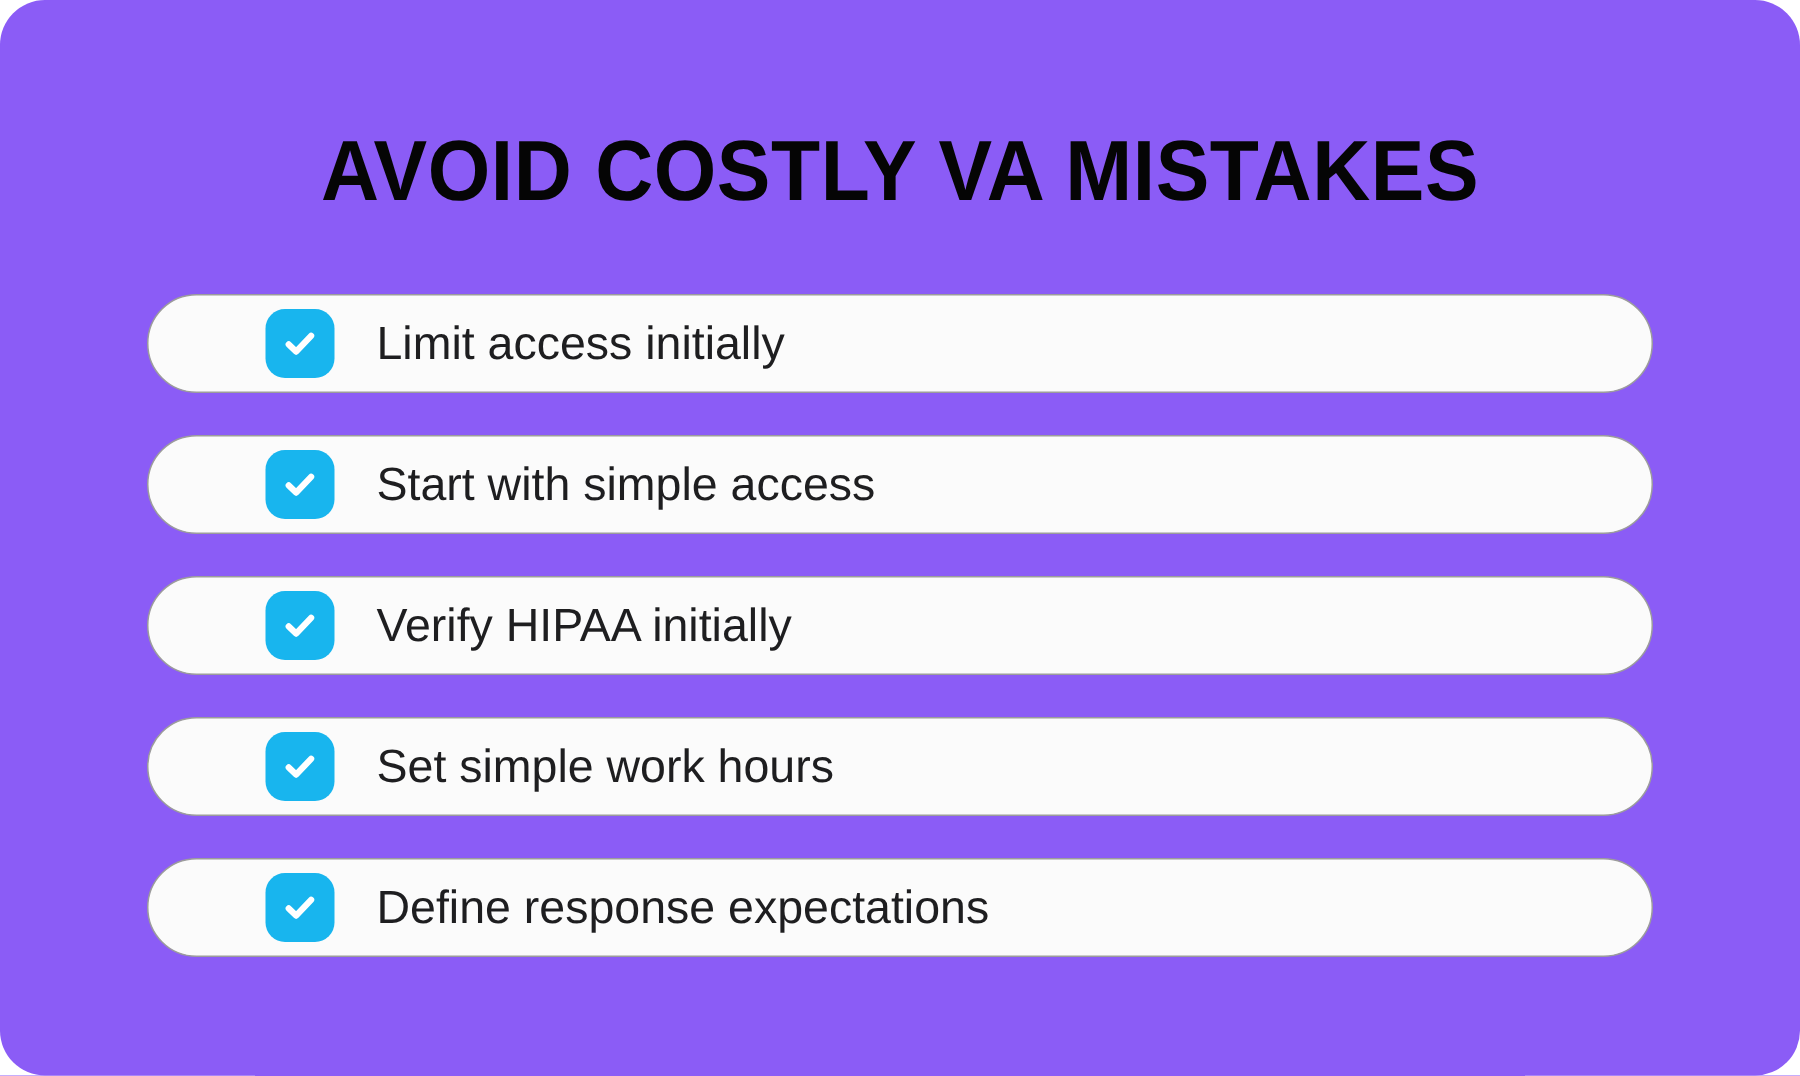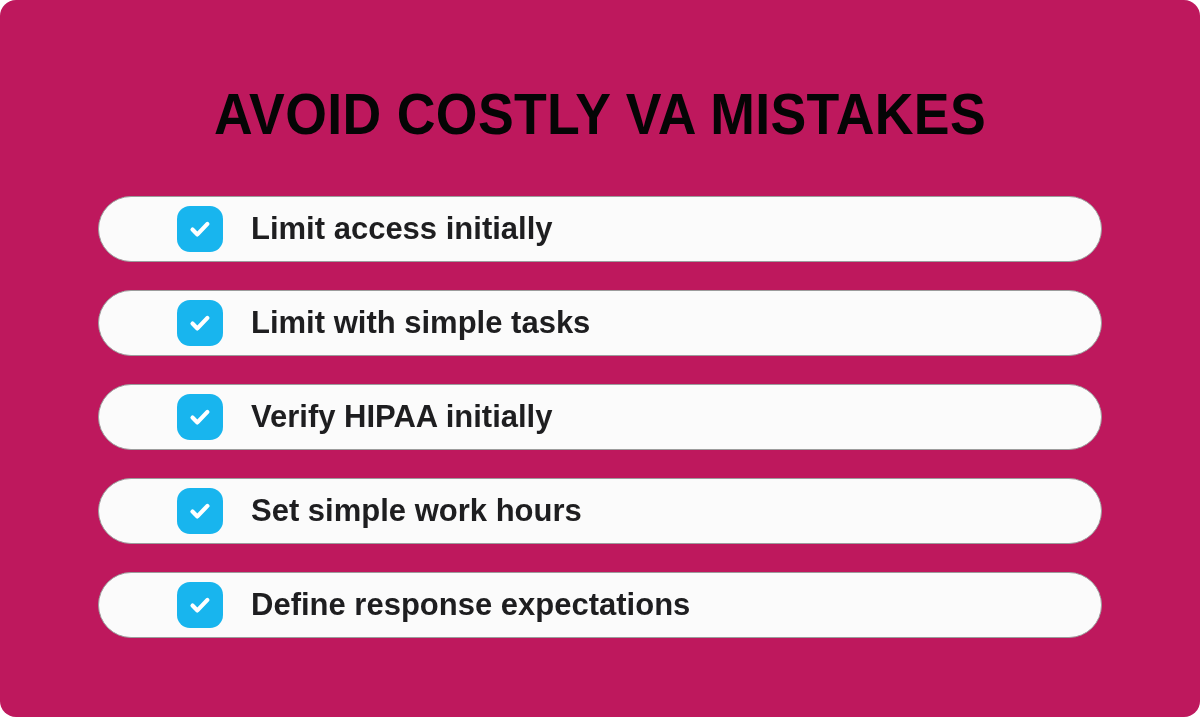--- a/index.html
+++ b/index.html
@@ -14,22 +14,22 @@
     overflow: hidden;
   }
 
   .card {
     position: absolute;
     left: 0;
     top: 0;
     width: 1200px;
     height: 717px;
     box-sizing: border-box;
-    background: #be185d;
-    border-radius: 16px;
+    background: #8b5cf6;
+    border-radius: 30px;
     overflow: hidden;
   }
 
   .card-title {
     position: absolute;
     left: 0;
     top: 82px;
     width: 1200px;
     text-align: center;
     font-family: "Liberation Sans", sans-serif;
@@ -76,21 +76,21 @@
     align-items: center;
     justify-content: center;
   }
   .check-icon svg {
     display: block;
   }
 
   .item-label {
     margin-left: 28px;
     font-family: "Liberation Sans", sans-serif;
-    font-weight: 700;
+    font-weight: 400;
     font-size: 31px;
     line-height: 38px;
     color: #1e1e20;
     white-space: nowrap;
   }
 </style>
 </head>
 <body>
 
 <div class="card">
@@ -107,21 +107,21 @@
       </span>
       <span class="item-label">Limit access initially</span>
     </div>
 
     <div class="checklist-item">
       <span class="check-icon">
         <svg width="28" height="28" viewBox="0 0 28 28" aria-hidden="true">
           <path d="M6.5 14.6 L11.4 19.4 L21.4 8.9" fill="none" stroke="#ffffff" stroke-width="4.2" stroke-linecap="round" stroke-linejoin="round"></path>
         </svg>
       </span>
-      <span class="item-label">Limit with simple tasks</span>
+      <span class="item-label">Start with simple access</span>
     </div>
 
     <div class="checklist-item">
       <span class="check-icon">
         <svg width="28" height="28" viewBox="0 0 28 28" aria-hidden="true">
           <path d="M6.5 14.6 L11.4 19.4 L21.4 8.9" fill="none" stroke="#ffffff" stroke-width="4.2" stroke-linecap="round" stroke-linejoin="round"></path>
         </svg>
       </span>
       <span class="item-label">Verify HIPAA initially</span>
     </div>

